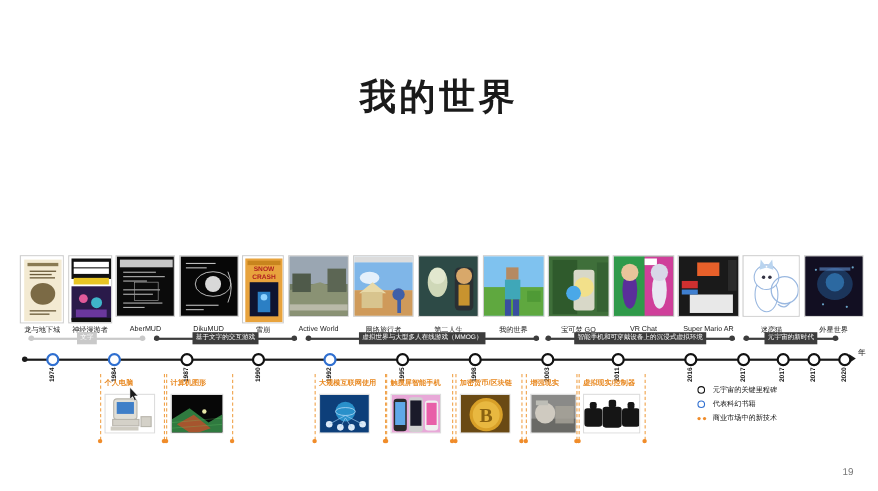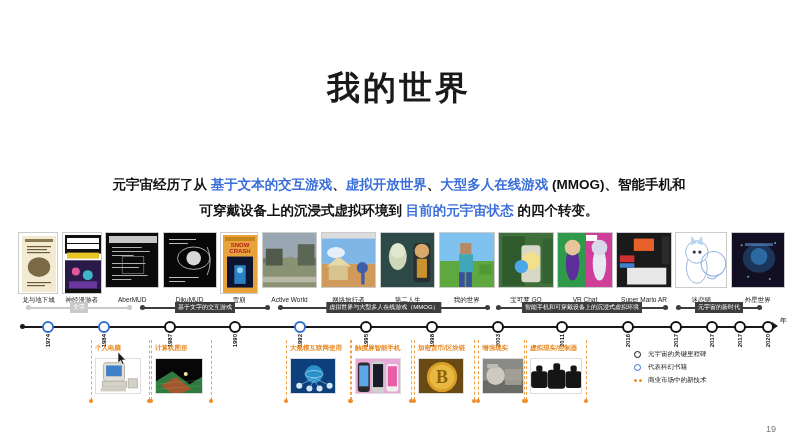--- a/index.html
+++ b/index.html
@@ -96,24 +96,20 @@
 
   .cursor{position:absolute;left:118px;top:352px;width:9px;height:13px;}
 </style>
 </head>
 <body>
 
 <div class="slide">
 
   <div class="title">我的世界</div>
 
-  <div class="para">
-    <div id="para-line-1"><span class="plain">元宇宙经历了从 </span><span class="hl">基于文本的交互游戏</span><span class="plain">、</span><span class="hl">虚拟开放世界</span><span class="plain">、</span><span class="hl">大型多人在线游戏</span><span class="plain"> (MMOG)、智能手机和</span></div>
-    <div id="para-line-2"><span class="plain">可穿戴设备上的沉浸式虚拟环境到 </span><span class="hl">目前的元宇宙状态</span><span class="plain"> 的四个转变。</span></div>
-  </div>
 
   <div class="strip" id="gallery-strip">
       <div class="thumb" style="left: 10.4267px; width: 39.9689px; height: 62px;"><svg width="40" height="62" viewBox="0 0 40 62" preserveAspectRatio="none">
       <rect width="40" height="62" fill="#ffffff"></rect>
       <rect x="3" y="3" width="34" height="56" fill="#f3ead2"></rect>
       <rect x="6" y="6" width="28" height="3" fill="#8a7a52"></rect>
       <g fill="#6b5b3a">
         <rect x="8" y="13" width="24" height="1.2"></rect>
             <rect x="8" y="16" width="20" height="1.2"></rect>
         <rect x="8" y="19" width="23" height="1.2"></rect>

